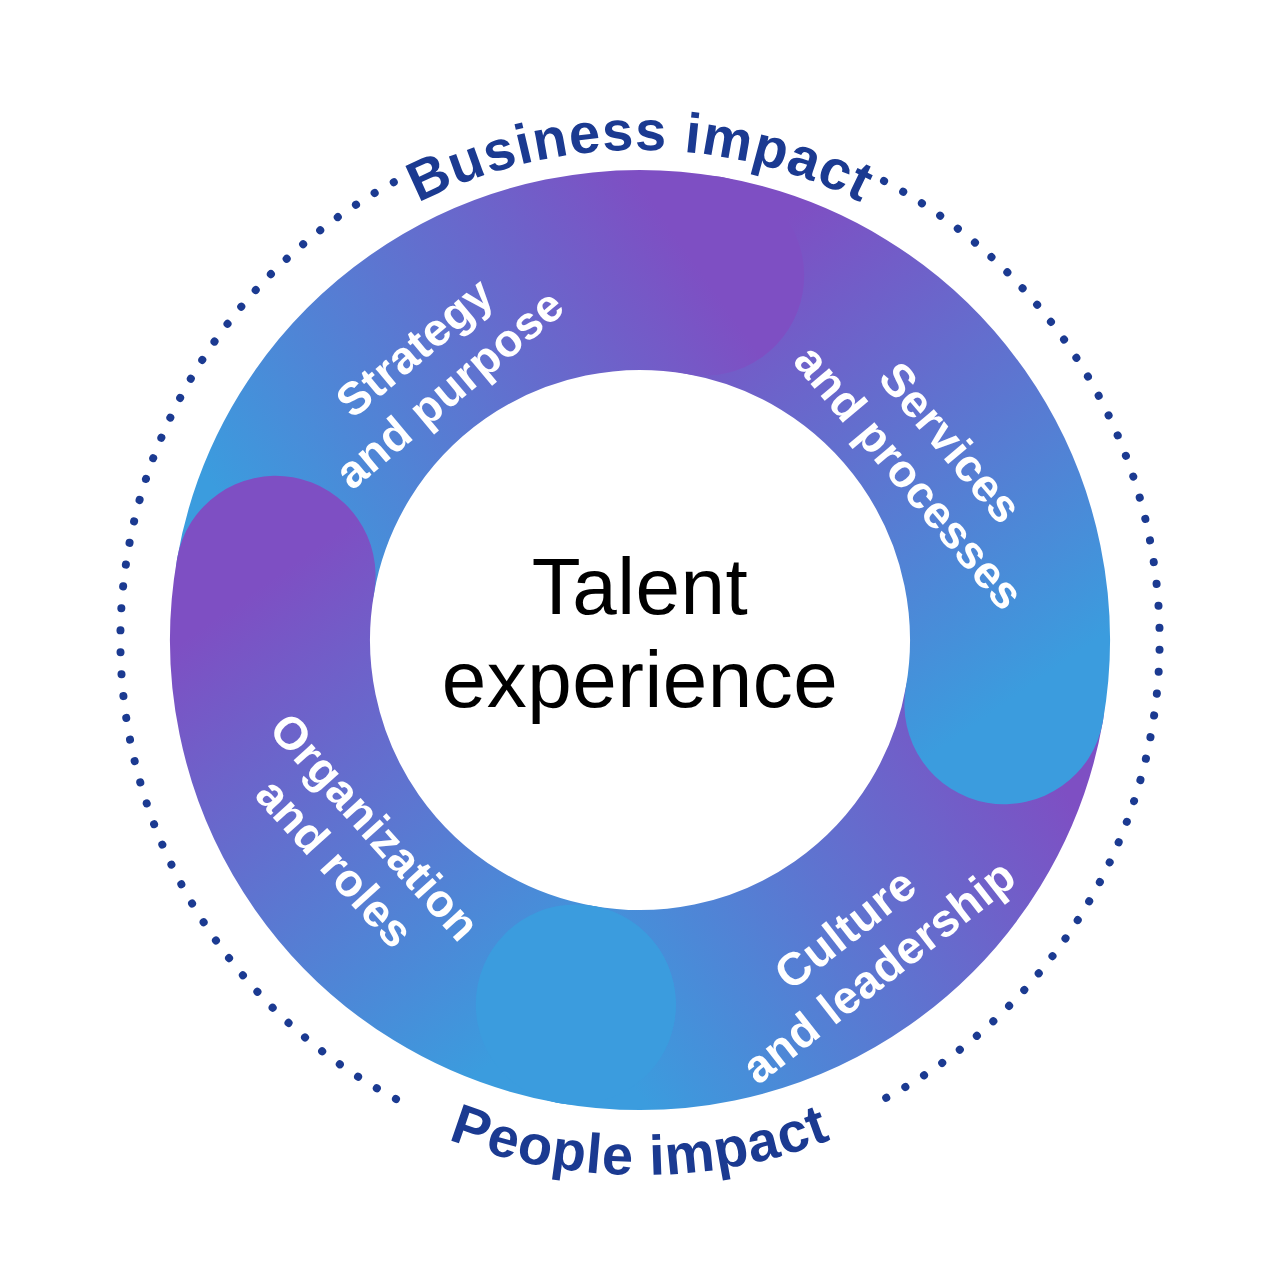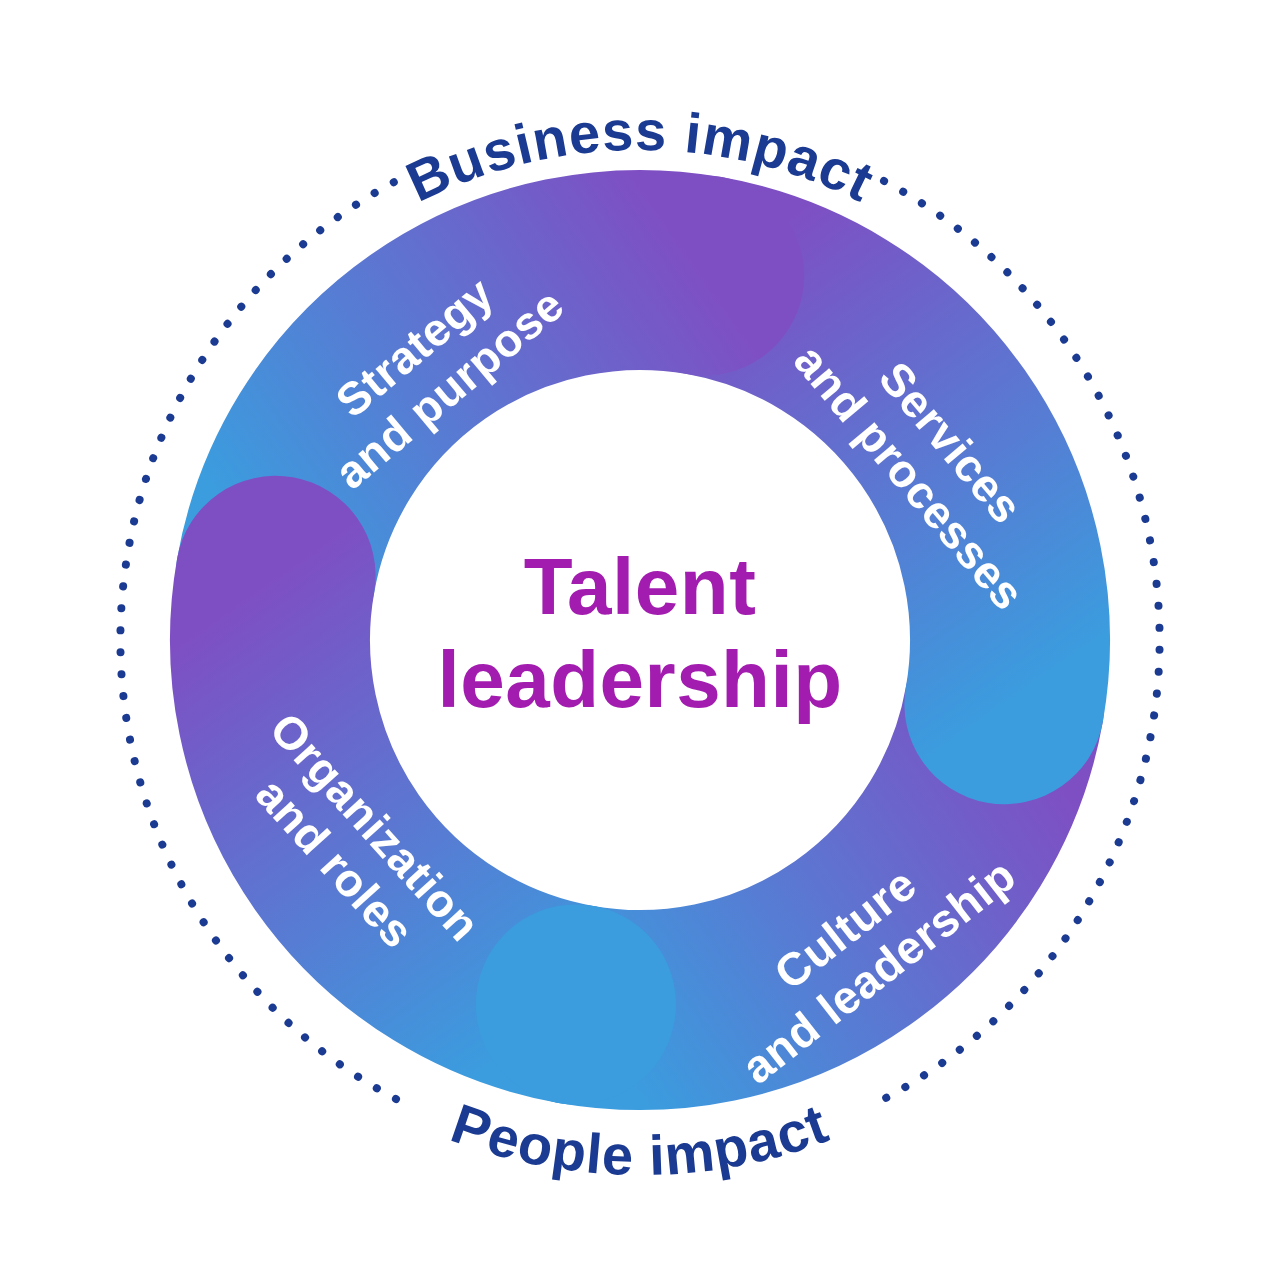--- a/index.html
+++ b/index.html
@@ -30,22 +30,22 @@
     white-space: nowrap;
     letter-spacing: 0.5px;
   }
   .seg-label span { display: block; }
   .center-label {
     position: absolute;
     left: 640px;
     top: 634px;
     transform: translate(-50%, -50%);
     text-align: center;
-    color: #a21caf;
-    font-weight: 700;
+    color: #000000;
+    font-weight: 400;
     font-size: 80px;
     line-height: 1.16;
     white-space: nowrap;
     letter-spacing: 0.5px;
   }
   .center-label span { display: block; }
   .arc-text {
     font-family: "Liberation Sans", sans-serif;
     font-weight: 700;
     font-size: 56px;
@@ -93,21 +93,21 @@
     <text class="arc-text" fill="#1b3a91">
       <textPath href="#topTextArc" startOffset="50%" text-anchor="middle">Business impact</textPath>
     </text>
     <text class="arc-text" fill="#1b3a91">
       <textPath href="#bottomTextArc" startOffset="50%" text-anchor="middle">People impact</textPath>
     </text>
   </svg>
 
   <div class="center-label">
     <span>Talent</span>
-    <span>leadership</span>
+    <span>experience</span>
   </div>
 
   <div class="seg-label" style="left:432px; top:368px; transform:translate(-50%,-50%) rotate(-40deg);">
     <span>Strategy</span>
     <span>and purpose</span>
   </div>
 
   <div class="seg-label" style="left:930px; top:460px; transform:translate(-50%,-50%) rotate(50deg);">
     <span>Services</span>
     <span>and processes</span>

